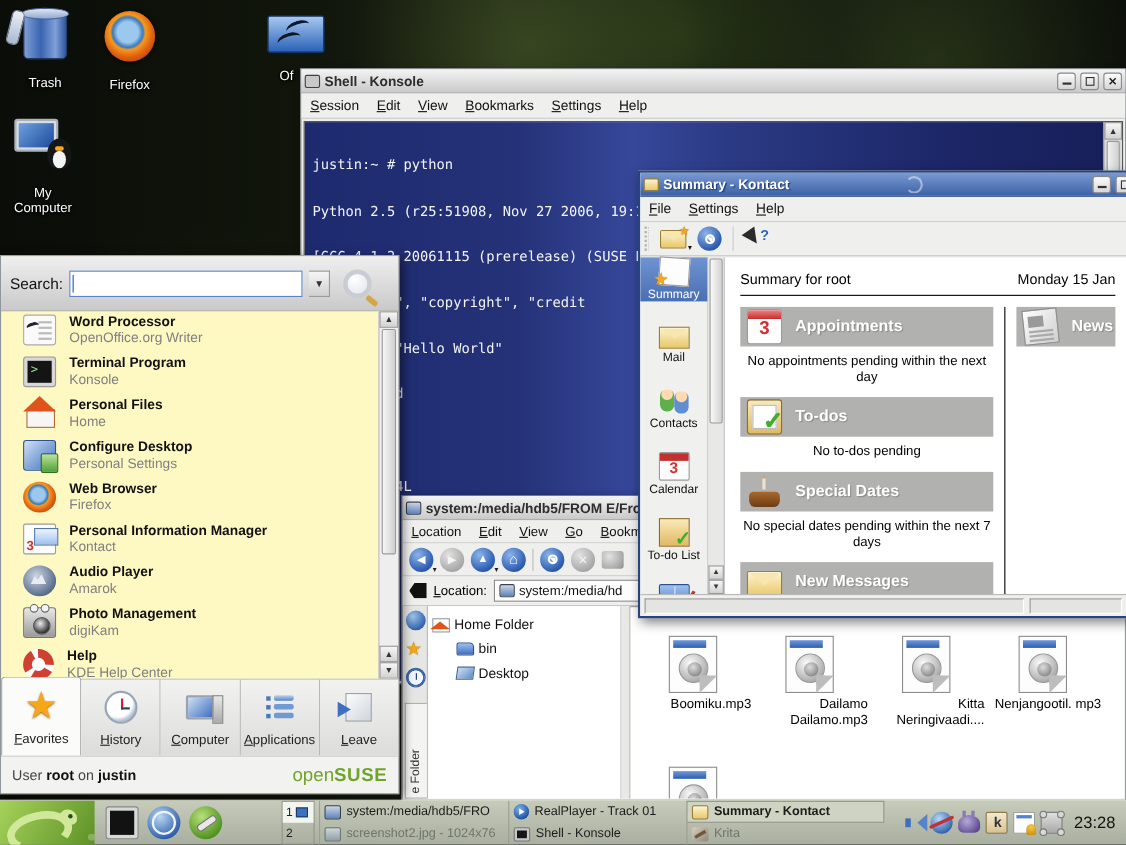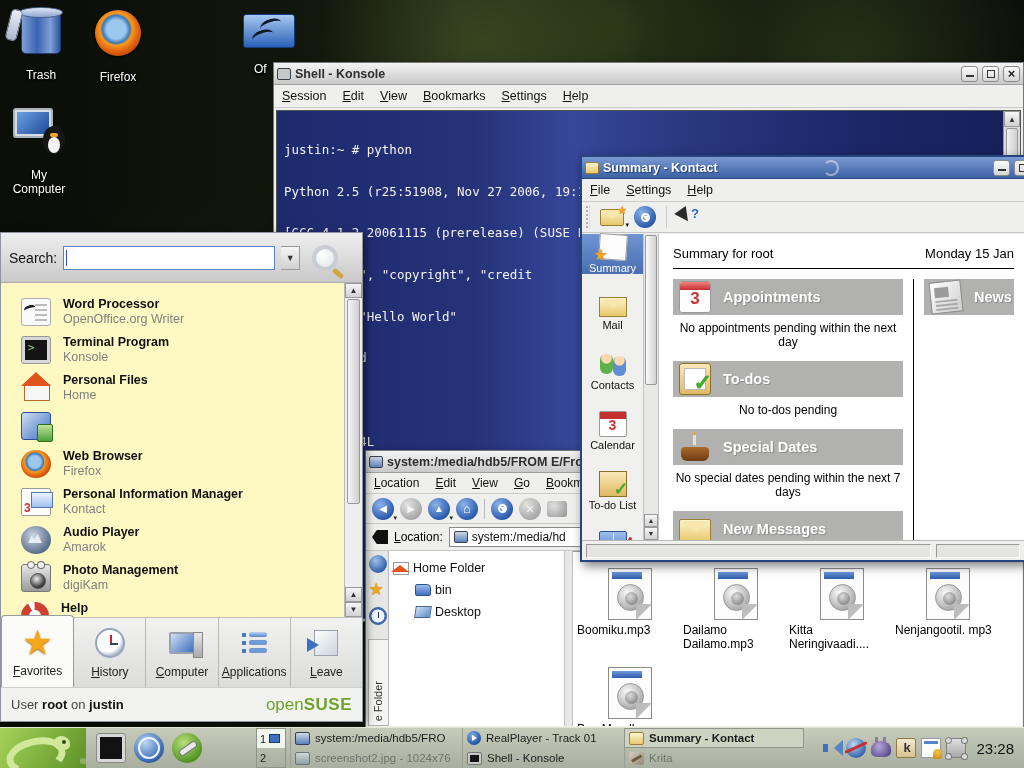--- a/index.html
+++ b/index.html
@@ -87,21 +87,21 @@
   .vtab span { writing-mode:vertical-rl; transform:rotate(180deg); font-size:11px; color:#333; }
   .ktree { width:176px; border-right:1px solid #c0c0c0; padding:6px 4px; font-size:12.5px; color:#111; }
   .trow { display:flex; align-items:center; gap:4px; height:22px; }
   .trow.indent { padding-left:22px; }
   .tic-home { width:16px; height:13px; background:#fff; border:1px solid #999; position:relative; }
   .tic-home::before { content:""; position:absolute; left:-3px; top:-7px; border:9px solid transparent; border-bottom:7px solid #e0531a; }
   .tic-folder { width:16px; height:12px; background:linear-gradient(#9ec0ee,#3f6fc0); border:1px solid #2c4f8e; border-radius:2px 4px 2px 2px; }
   .tic-desk { width:16px; height:12px; background:linear-gradient(135deg,#cfe0f4,#5d8cc8); border:1px solid #47648e; transform:skewX(-8deg); }
   .ksplit { width:8px; background:#e8e8e6; border-right:1px solid #c0c0c0; }
   .kfiles { flex:1; position:relative; border-top:1px solid #9a9a9a; overflow:hidden; display:flex; flex-wrap:wrap; align-content:flex-start; padding:8px 4px; }
-  .fitem { width:106px; margin:8px 0; text-align:left; }
+  .fitem { width:106px; margin:18px 0; text-align:right; }
   .sndfile { width:44px; height:52px; margin:0 auto; background:#fdfdfd; border:1px solid #8c8c8c; position:relative; }
   .sndfile::before { content:""; position:absolute; left:3px; top:3px; right:9px; height:7px; background:linear-gradient(#6f9ade,#2e5cac); }
   .sndfile::after { content:""; position:absolute; right:-1px; bottom:-1px; border:8px solid transparent; border-top-color:#bdbdbd; border-left-color:#bdbdbd; }
   .sndfile .spk { position:absolute; left:8px; top:15px; width:27px; height:27px; border-radius:50%; background:radial-gradient(circle at 38% 32%, #fcfcfc, #c0c0c0 55%, #8e8e8e); border:1px solid #979797; }
   .sndfile .spk::after { content:""; position:absolute; left:7px; top:7px; width:13px; height:13px; border-radius:50%; background:radial-gradient(circle at 40% 35%, #ddd, #6e6e6e); }
   .flabel { font-size:12px; line-height:14px; color:#000; margin-top:3px; }
 
   
   #kontact { left:580px; top:155px; width:446px; height:407px; z-index:30; border:2px solid #27447e; box-shadow:3px 4px 10px rgba(0,0,0,.5); overflow:hidden; }
   #kontact .tbar { height:22px; }
@@ -544,21 +544,21 @@
 
   <div id="kmenu">
     <div class="ksearch">
       <span class="slabel">Search:</span>
       <span class="sinput">
           <span class="caret"></span>
         </span>
       <span class="sddown">▼</span>
       <span class="mag"></span>
     </div>
-    <div id="klist" style="padding-top:16px;border-radius:10px;">
+    <div id="klist" style="padding-top:4px;border-radius:10px;">
       <div style="margin-top:-6px;">
         <div class="kitem">
           <span class="ki ki-wp"></span>
           <span>
               <div class="kt1">Word Processor</div>
               <div class="kt2">OpenOffice.org Writer</div>
             </span>
         </div>
         <div class="kitem">
           <span class="ki ki-term"></span>
@@ -569,20 +569,24 @@
         </div>
         <div class="kitem">
           <span class="ki ki-home"></span>
           <span>
               <div class="kt1">Personal Files</div>
               <div class="kt2">Home</div>
             </span>
         </div>
         <div class="kitem">
           <span class="ki ki-conf"></span>
+          <span>
+              <div class="kt1">Configure Desktop</div>
+              <div class="kt2">Personal Settings</div>
+            </span>
         </div>
         <div class="kitem">
           <span class="ki ki-ffox"></span>
           <span>
               <div class="kt1">Web Browser</div>
               <div class="kt2">Firefox</div>
             </span>
         </div>
         <div class="kitem">
           <span class="ki ki-pim"></span>

